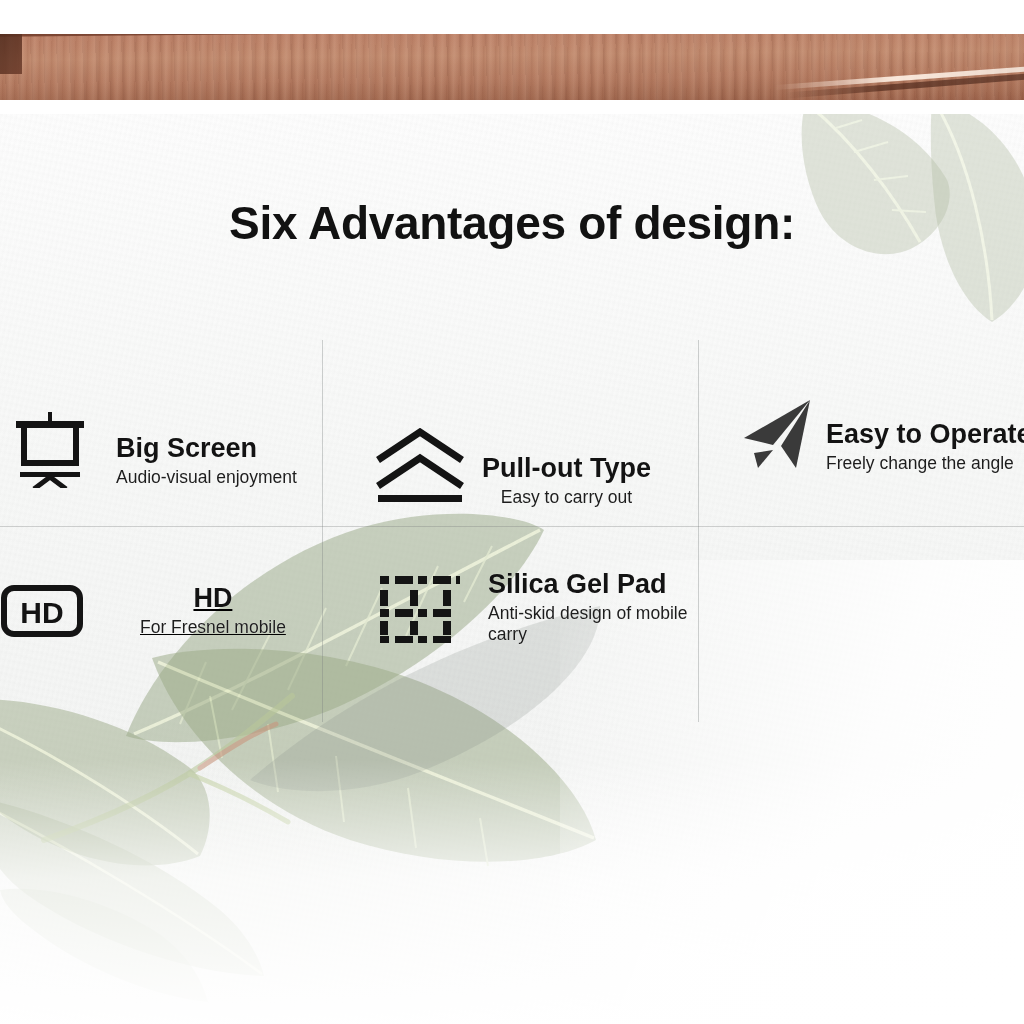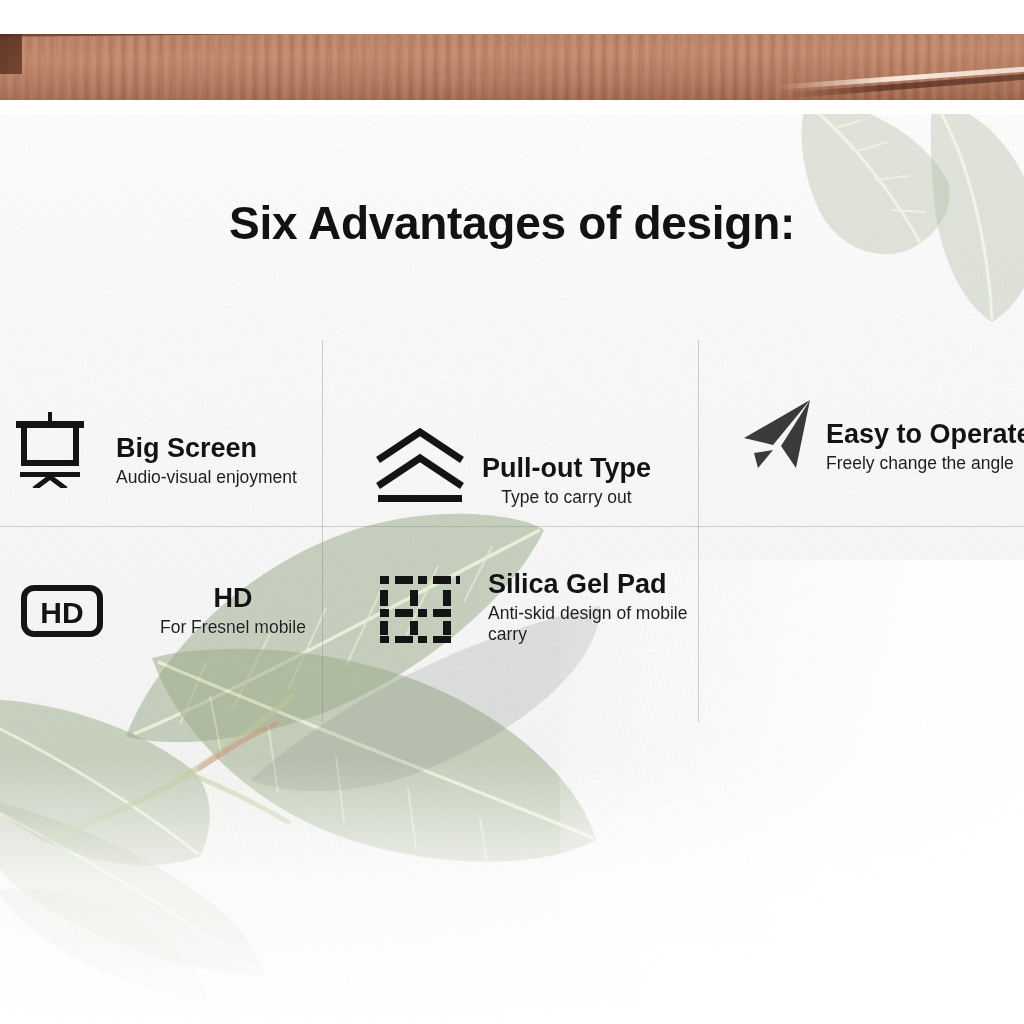--- a/index.html
+++ b/index.html
@@ -188,21 +188,21 @@
     margin-top: 4px;
     text-shadow: 0 0 1px rgba(255,255,255,0.85);
   }
   .feat-title.center { text-align: center; }
   .feat-sub.center  { text-align: center; }
 
   
   #cell-big-screen    { left: 8px;  top: 410px; }
   #cell-pull-out      { left: 372px; top: 408px; margin-top: 20px; }
   #cell-easy-operate  { left: 740px; top: 398px; }
-  #cell-hd            { left: 20px;  top: 582px; }
+  #cell-hd            { left: 0;  top: 582px; text-decoration: underline; }
   #cell-silica        { left: 376px; top: 568px; }
 
   #cell-big-screen .feat-text { padding-left: 8px; }
   #cell-hd .feat-text { padding-left: 42px; }
   #cell-easy-operate { gap: 10px; }
   #cell-silica { gap: 28px; }
 </style>
 </head>
 <body>
 
@@ -323,21 +323,21 @@
     <div class="feature" id="cell-pull-out">
       <div class="feat-icon">
         <svg width="96" height="80" viewBox="0 0 96 80">
           <path d="M6 32 L48 4 L90 32" stroke="#141414" stroke-width="7" fill="none" stroke-linejoin="miter"></path>
           <path d="M6 58 L48 30 L90 58" stroke="#141414" stroke-width="7" fill="none" stroke-linejoin="miter"></path>
           <rect x="6" y="67" width="84" height="7" fill="#141414"></rect>
         </svg>
       </div>
       <div class="feat-text">
         <div class="feat-title">Pull-out Type</div>
-        <div class="feat-sub center">Type to carry out</div>
+        <div class="feat-sub center">Easy to carry out</div>
       </div>
     </div>
 
     <div class="feature" id="cell-easy-operate">
       <div class="feat-icon">
         <svg width="76" height="76" viewBox="0 0 76 76">
           <path d="M70 2 L4 40 L33 47 Z" fill="#3a3a3a"></path>
           <path d="M70 2 L41 48 L56 70 Z" fill="#3a3a3a"></path>
           <path d="M14 55 L33 52 L18 70 Z" fill="#3a3a3a"></path>
         </svg>

